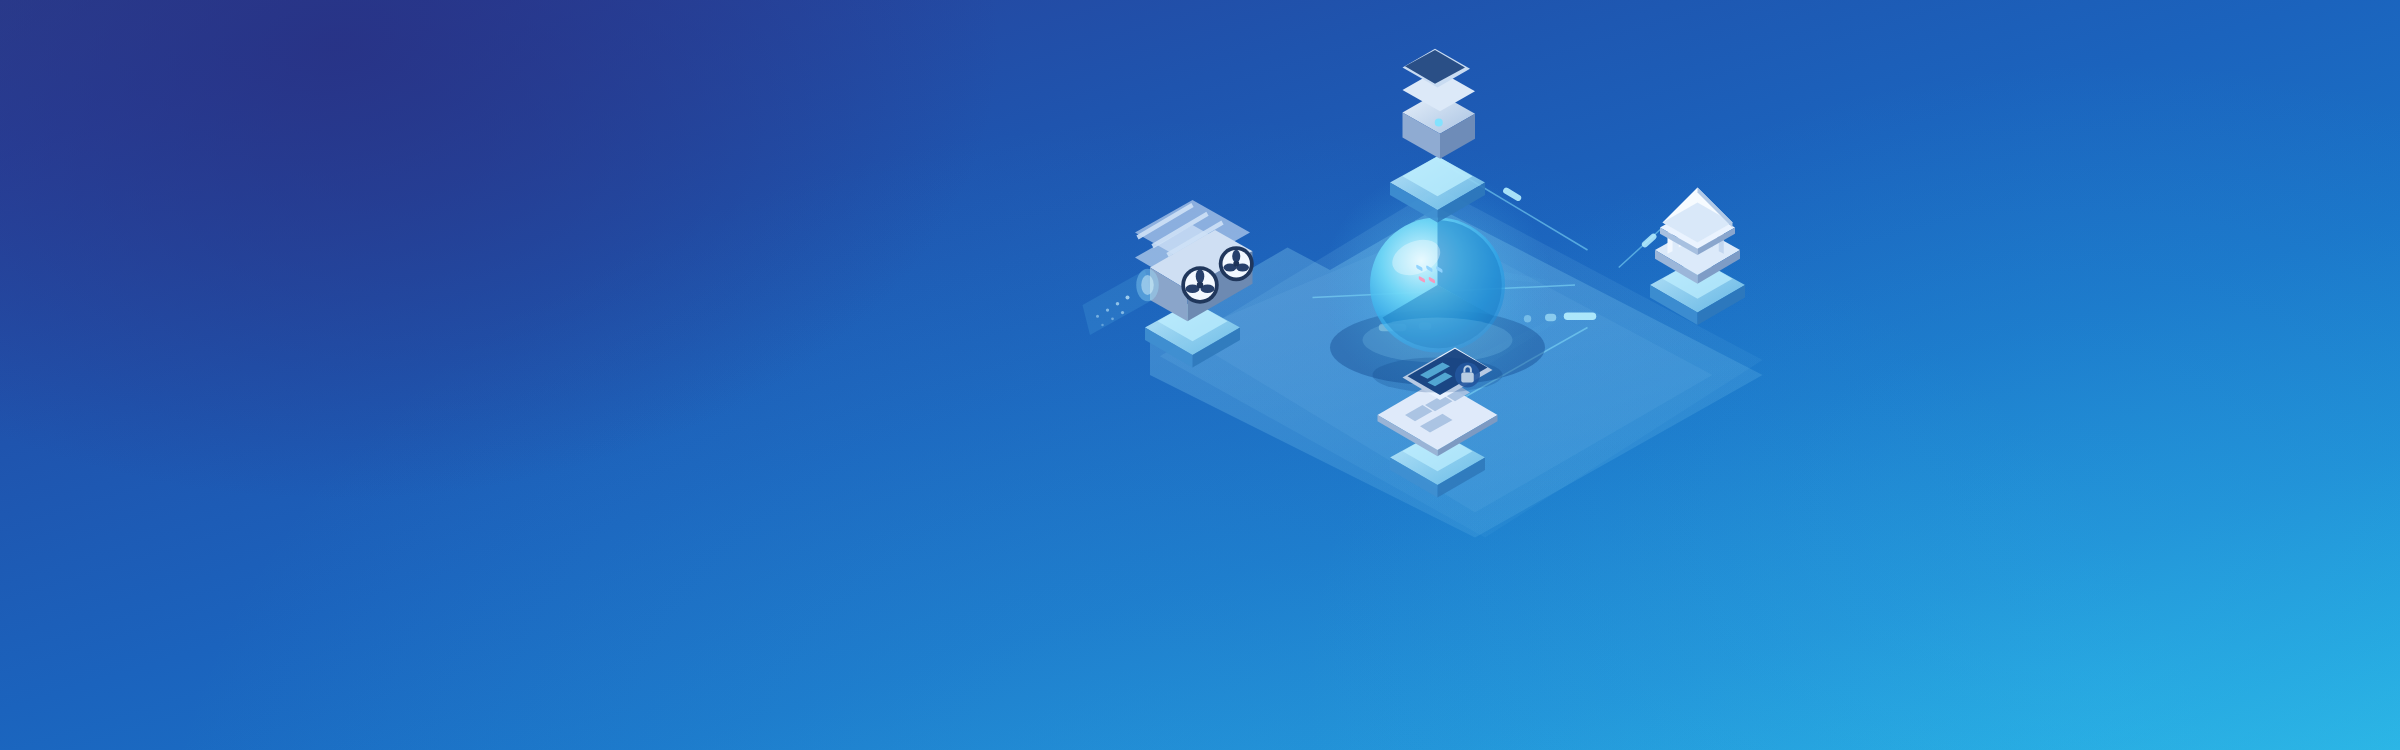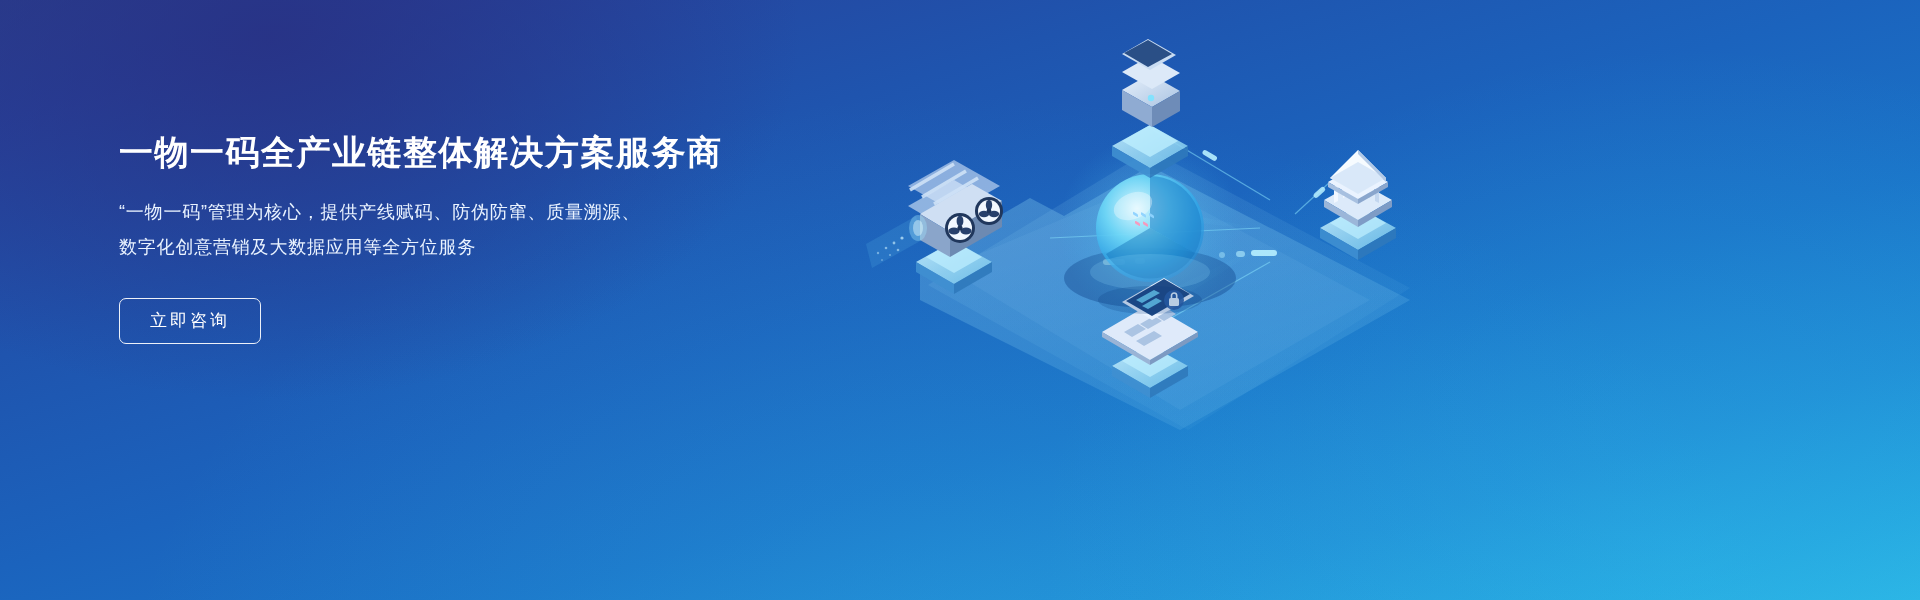--- a/index.html
+++ b/index.html
@@ -89,31 +89,20 @@
     height: 600px;
     z-index: 3;
   }
   .art svg { display: block; width: 700px; height: 600px; }
 </style>
 </head>
 <body>
 
 <div class="banner">
 
-  <div class="copy">
-
-    <h1 class="headline">一物一码全产业链整体解决方案服务商</h1>
-
-    <p class="sub">
-      <span class="sub-line">“一物一码”管理为核心，提供产线赋码、防伪防窜、质量溯源、</span>
-      <span class="sub-line">数字化创意营销及大数据应用等全方位服务</span>
-    </p>
-
-    <button class="cta">立即咨询</button>
-  </div>
 
   <div class="art">
     <svg viewBox="0 0 700 600" xmlns="http://www.w3.org/2000/svg">
       <defs>
         <linearGradient id="plateG" x1="0" y1="0" x2="0.6" y2="1">
           <stop offset="0%" stop-color="#8fd6f2" stop-opacity="0.34"></stop>
           <stop offset="55%" stop-color="#7ec8ee" stop-opacity="0.26"></stop>
           <stop offset="100%" stop-color="#6fc0ea" stop-opacity="0.17"></stop>
         </linearGradient>
         <linearGradient id="plateG2" x1="0" y1="0" x2="0.7" y2="1">

